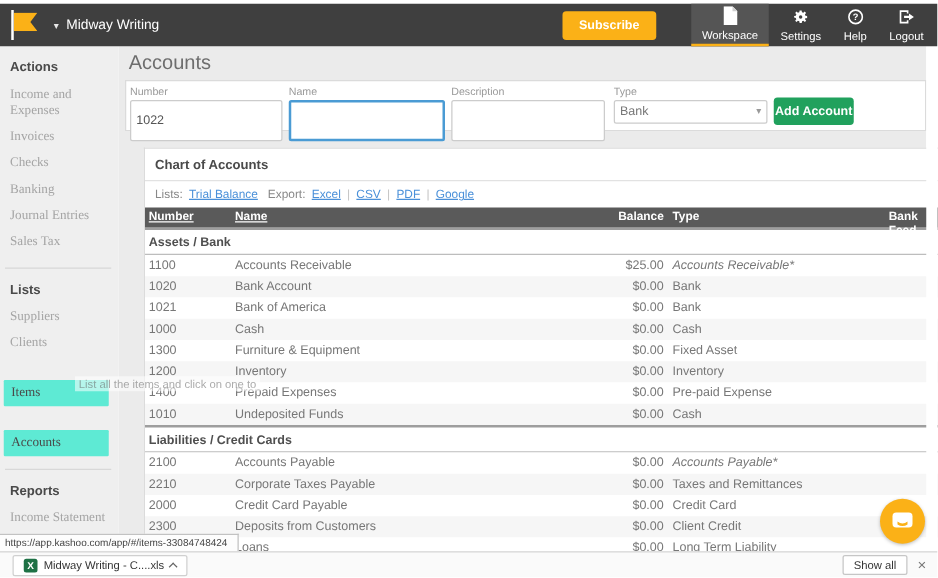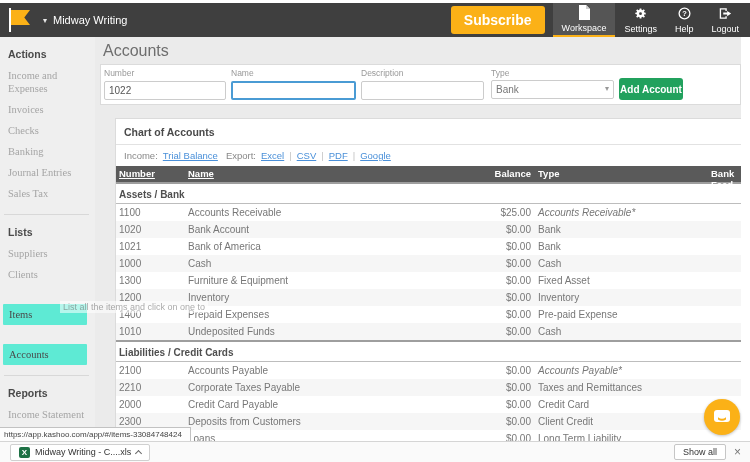--- a/index.html
+++ b/index.html
@@ -10,21 +10,21 @@
   .topbar { position:absolute; top:3px; left:0; width:750px; height:34px;
     background:#3F3F3F; display:flex; align-items:center; z-index:30; }
   .logo { margin-left:9px; position:relative; width:22px; height:24px; flex:0 0 auto; }
   .logo .pole { position:absolute; left:0; top:0; width:2px; height:24px; background:#fff; }
   .logo .flag { position:absolute; left:2px; top:2px; width:19px; height:15px; background:#FBB117;
     clip-path:polygon(0 0,100% 0,70% 50%,100% 100%,0 100%); }
   .company { display:flex; align-items:center; margin-left:12px; color:#fff; font-size:11px; }
   .company .caret { font-size:8px; margin-right:6px; color:#E8E8E8; }
   .tb-right { margin-left:auto; display:flex; align-items:stretch; height:100%; padding-right:2px; }
   .subscribe-btn { align-self:center; background:#FBB117; color:#fff; font-weight:bold;
-    font-size:14px; padding:6px 13px; border-radius:3px; margin-right:8px; cursor:pointer; }
+    font-size:10px; padding:6px 13px; border-radius:3px; margin-right:28px; cursor:pointer; }
   .tb-nav-item { display:flex; flex-direction:column; align-items:center; justify-content:center;
     padding:0 9px; color:#fff; font-size:9px; gap:3px; cursor:pointer; }
   .tb-nav-item.active { background:#555; border-bottom:2px solid #FBB117; }
   .tb-icon { height:15px; display:flex; align-items:center; justify-content:center; }
 
   
   .sidebar { position:absolute; left:0; top:37px; width:95px; height:404px;
     background:#EFEFEF; padding-top:7px; z-index:5; }
   .sb-header { font-size:10.5px; font-weight:bold; color:#4A4A4A; padding:4px 8px 5px 8px; }
   .sb-item { font-size:10.5px; color:#A5A5A5; padding:4px 8px 4px 8px; line-height:13px; cursor:pointer;font-family:Liberation Serif, serif; }
@@ -35,21 +35,21 @@
   
   .main { position:absolute; left:95px; top:37px; width:646px; height:404px; background:#EBEBEB; }
   .right-strip { position:absolute; left:741px; top:37px; width:9px; height:404px; background:#fff; }
   .page-title { position:absolute; left:8px; top:5px; font-size:16px; color:#6E6E6E; }
 
   
   .form-card { position:absolute; left:5px; top:27px; width:641px; height:41px;
     background:#fff; border:1px solid #DBDBDB; }
   .f-field { position:absolute; top:3px; }
   .f-label { font-size:8.5px; color:#999; display:block; margin-bottom:2px; }
-  .f-input { height:19px; border:1px solid #CCC; border-radius:2px; font-size:10px;
+  .f-input { height:33px; border:1px solid #CCC; border-radius:2px; font-size:10px;
     color:#555; padding:0 4px; width:100%; outline:none; background:#fff;
     font-family:"Liberation Sans",sans-serif; }
   .f-input.focused { border:2px solid #4A9BD4; }
   .f-num   { left:3px;   width:122px; }
   .f-name  { left:130px; width:125px; }
   .f-desc  { left:260px; width:123px; }
   .f-type  { left:390px; width:123px; }
   .type-select { height:19px; border:1px solid #CCC; border-radius:2px; font-size:10px;
     color:#777; padding:3px 4px; background:#fff; display:flex; justify-content:space-between;
     cursor:pointer; }
@@ -215,21 +215,21 @@
         <span>Bank</span>
         <span class="dd">▾</span>
       </div>
     </div>
     <button class="add-btn">Add Account</button>
   </div>
 
   <div class="coa-card">
     <div class="coa-title">Chart of Accounts</div>
     <div class="coa-links" id="coa-links">
-        <span class="lbl">Income:</span>
+        <span class="lbl">Lists:</span>
         <a>Trial Balance</a>
         <span class="lbl exp">Export:</span>
         <a>Excel</a>
         <span class="sep">|</span>
         <a>CSV</a>
         <span class="sep">|</span>
         <a>PDF</a>
         <span class="sep">|</span>
         <a>Google</a>
       </div>

